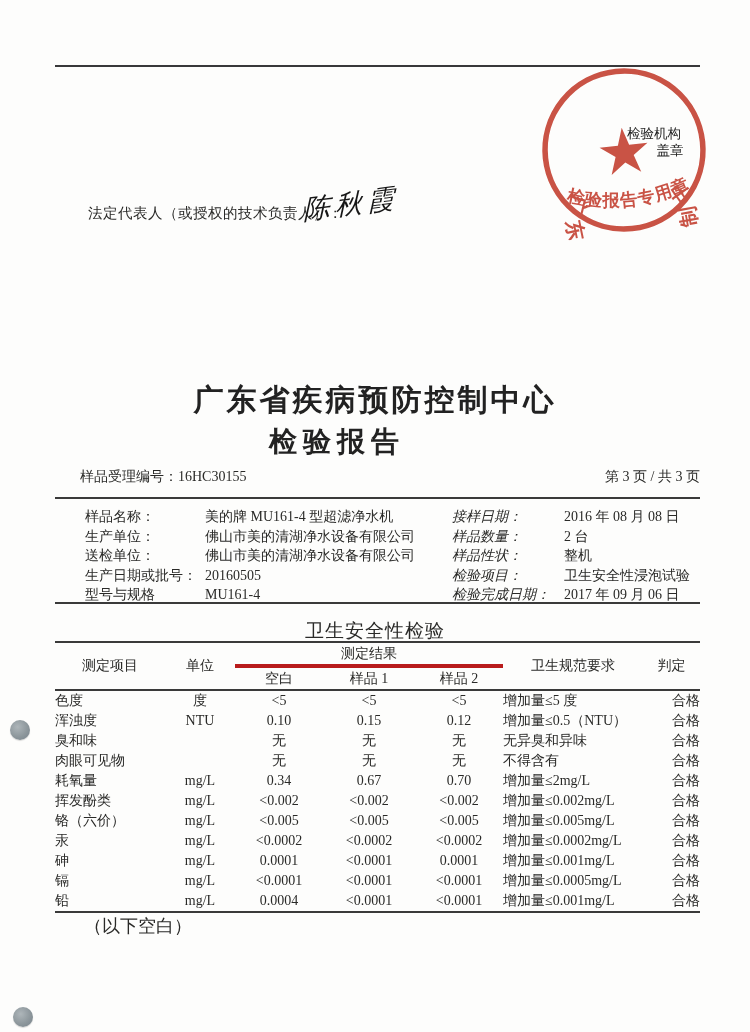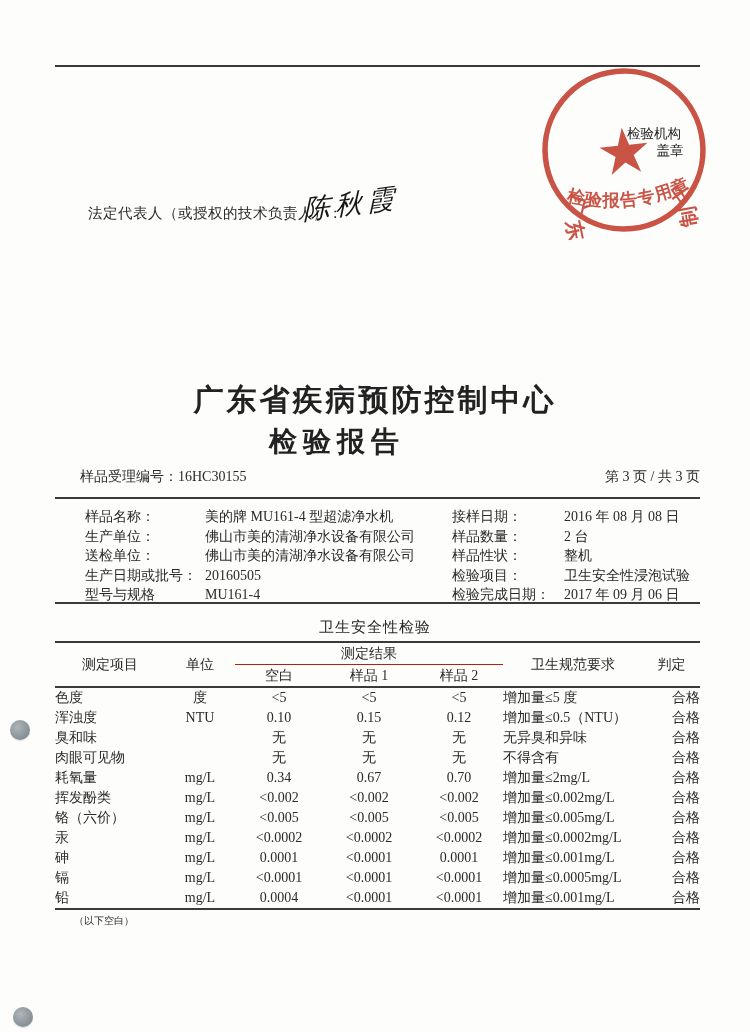--- a/index.html
+++ b/index.html
@@ -47,40 +47,40 @@
   
   .meta-row{position:absolute;left:80px;top:468px;width:620px;display:flex;
             justify-content:space-between;font-size:14px;gap:21px;}
 
   
   .info-col{position:absolute;top:507px;font-size:14px;line-height:19.5px;}
   .info-left{left:85px;width:370px;}
   .info-right{left:452px;width:255px;}
   .field-row{display:flex;}
   .info-left .field-label{width:120px;flex:none;}
-  .info-right .field-label{width:112px;flex:none;}
+  .info-right .field-label{width:112px;flex:none;font-style:italic;}
   .field-value{flex:1;white-space:nowrap;}
 
   
   .section-title{position:absolute;left:0;top:618px;width:750px;text-align:center;
-                 font-size:15px;letter-spacing:1px;}
+                 font-size:19px;letter-spacing:1px;}
   table.results{position:absolute;left:55px;top:641px;width:645px;
                 border-collapse:collapse;table-layout:fixed;
                 border-top:2px solid #3a3a3a;font-size:14px;}
   table.results th{font-weight:normal;font-size:14px;height:21px;padding:0;}
   table.results td{height:20px;padding:0;line-height:20px;white-space:nowrap;}
   th.hdr-bottom{border-bottom:2px solid #3a3a3a;}
-  th.group{border-bottom:1px solid #b91c1c;}
+  th.group{border-bottom:4px solid #b91c1c;}
   td.c0{text-align:left;padding-left:30px;}
   td.c1{text-align:center;}
   td.c2,td.c3,td.c4{text-align:center;}
   td.c5{text-align:left;padding-left:2px;margin-top:28px;}
   td.c6{text-align:right;}
   table.results tbody tr:last-child td{border-bottom:2px solid #3a3a3a;}
-  .footer-note{position:absolute;left:74px;top:914px;font-size:10px;}
+  .footer-note{position:absolute;left:84px;top:914px;font-size:18px;}
 
   
   .dot{position:absolute;width:20px;height:20px;border-radius:50%;
        background:radial-gradient(circle at 38% 35%,#aeb6ba 0%,#8d979c 55%,#76818a 100%);
        box-shadow:0 1px 1px rgba(0,0,0,.15);}
   .dot1{left:10px;top:720px;}
   .dot2{left:13px;top:1007px;}
 </style>
 </head>
 <body>

